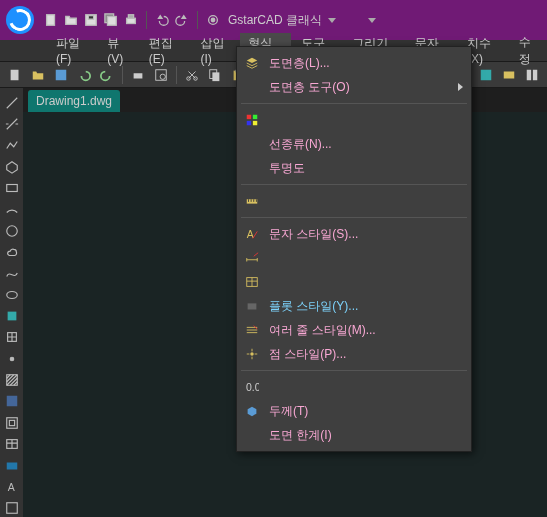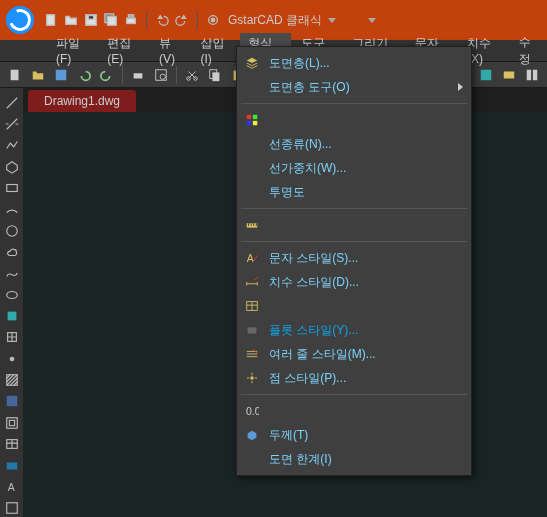--- a/index.html
+++ b/index.html
@@ -1,19 +1,19 @@
 <!DOCTYPE html>
 <html><head>
 <meta charset="utf-8">
 <style>
 *{margin:0;padding:0;box-sizing:border-box;font-family:"Malgun Gothic","Segoe UI",sans-serif;font-size:12px;color:#ccc;user-select:none}
 body{background:#2b2b2b;width:547px;height:517px;overflow:hidden;position:relative}
 
 
-.titlebar{height:40px;background:#c2410c;display:flex;align-items:center;padding:0 6px;gap:2px}
+.titlebar{height:40px;background:#701a75;display:flex;align-items:center;padding:0 6px;gap:2px}
 .logo{width:28px;height:28px;border-radius:50%;background:#1e90ff;position:relative;margin-right:6px;display:flex;align-items:center;justify-content:center}
 .logo::after{content:"";width:16px;height:16px;border:3px solid #fff;border-left-color:transparent;border-radius:50%;transform:rotate(25deg)}
 .tb-ico{width:18px;height:18px;display:flex;align-items:center;justify-content:center;color:#bbb;cursor:pointer}
 .tb-ico svg{width:14px;height:14px;stroke:#bbb;fill:none;stroke-width:1.5}
 .sep{width:1px;height:18px;background:#555;margin:0 4px}
 .ws-name{color:#ccc;margin:0 4px}
 .dd-tri{width:0;height:0;border-left:4px solid transparent;border-right:4px solid transparent;border-top:5px solid #aaa}
 
 
 .menubar{height:22px;background:#333;display:flex;align-items:center;padding-left:48px;gap:2px;border-bottom:1px solid #1a1a1a}
@@ -22,36 +22,36 @@
 
 
 .toolbar{height:26px;background:#3a3a3a;display:flex;align-items:center;padding:0 4px;gap:1px;border-bottom:1px solid #1a1a1a}
 .tbtn{width:22px;height:22px;display:flex;align-items:center;justify-content:center;cursor:pointer}
 .tbtn svg{width:14px;height:14px}
 .tsep{width:1px;height:18px;background:#555;margin:0 3px}
 
 
 .tabstrip{height:24px;background:#1e1e1e;display:flex;align-items:flex-end;padding-left:22px}
 .start-arrow{position:absolute;left:4px;width:12px;height:12px;margin-top:6px}
-.tab{background:#7f1d1d;padding:4px 16px;border-top-left-radius:3px;border-top-right-radius:3px;color:#ddd;margin-left:6px}
+.tab{background:#0f766e;padding:4px 8px;border-top-left-radius:3px;border-top-right-radius:3px;color:#ddd;margin-left:6px}
 
 
 .workarea{position:absolute;left:23px;top:112px;right:0;bottom:0;background:#1a2424}
 .lefttools{position:absolute;left:0;top:88px;width:23px;bottom:0;background:#333;display:flex;flex-direction:column;align-items:center;padding-top:6px;gap:4px}
 .ltool{width:18px;height:18px;display:flex;align-items:center;justify-content:center;cursor:pointer}
 .ltool svg{width:14px;height:14px;stroke:#bbb;fill:none;stroke-width:1.3}
 
 
 .ddmenu{position:absolute;left:236px;top:46px;width:236px;background:#3f3f3f;border:1px solid #222;box-shadow:2px 2px 8px rgba(0,0,0,.6);padding:4px 0}
 .dditem{height:24px;display:flex;align-items:center;padding:0 8px 0 6px;cursor:pointer;position:relative}
 .dditem.disabled{color:#777}
-.dditem.disabled .ddlabel{color:#0ea5e9}
+.dditem.disabled .ddlabel{color:#7dd3fc}
 .ddico{width:18px;height:16px;display:flex;align-items:center;justify-content:center;margin-right:8px}
 .ddico svg{width:14px;height:14px}
-.ddlabel{flex:1;color:#7dd3fc}
+.ddlabel{flex:1;color:#f9a8d4}
 .ddsub{width:0;height:0;border-top:4px solid transparent;border-bottom:4px solid transparent;border-left:5px solid #ccc}
 .ddsep{height:1px;background:#555;margin:4px 4px}
 
 
 .ic-yellow{fill:#d8c060}
 .ic-blue{fill:#5a9bd5}
 .ic-teal{fill:#3aa}
 .ic-orange{fill:#d88a30}
 </style>
 </head>
@@ -108,22 +108,22 @@
       </svg>
     </div>
   <span class="ws-name">GstarCAD 클래식</span>
   <div class="dd-tri"></div>
   <div style="width:22px"></div>
   <div class="dd-tri" style="margin-left:6px"></div>
 </div>
 
 <div class="menubar">
   <div class="mitem"><span>파일(F)</span></div>
+  <div class="mitem"><span>뷰(V)</span></div>
   <div class="mitem"><span>편집(E)</span></div>
-  <div class="mitem"><span>뷰(V)</span></div>
   <div class="mitem"><span>삽입(I)</span></div>
   <div class="mitem active"><span>형식(O)</span></div>
   <div class="mitem"><span>도구(T)</span></div>
   <div class="mitem"><span>그리기(D)</span></div>
   <div class="mitem"><span>문자(N)</span></div>
   <div class="mitem"><span>치수(X)</span></div>
   <div class="mitem"><span>수정</span></div>
 </div>
 
 <div class="toolbar">
@@ -355,24 +355,20 @@
           <rect x="9" y="9" width="5" height="5" fill="#ee3"></rect>
         </svg>
       </span>
   </div>
   <div class="dditem">
     <span class="ddico"></span>
     <span class="ddlabel">선종류(N)...</span>
   </div>
   <div class="dditem">
     <span class="ddico"></span>
-    <span class="ddlabel">선가중치(W)...</span>
-  </div>
-  <div class="dditem">
-    <span class="ddico"></span>
     <span class="ddlabel">투명도</span>
   </div>
   <div class="ddsep"></div>
   <div class="dditem">
     <span class="ddico">
         <svg viewBox="0 0 16 16">
           <rect x="2" y="6" width="12" height="5" class="ic-yellow"></rect>
           <path d="M4 6v3M7 6v3M10 6v3M13 6v3" stroke="#333"></path>
         </svg>
       </span>
@@ -387,21 +383,20 @@
       </span>
     <span class="ddlabel">문자 스타일(S)...</span>
   </div>
   <div class="dditem">
     <span class="ddico">
         <svg viewBox="0 0 16 16">
           <path d="M2 10h12M2 8v4M14 8v4" stroke="#d8c060" fill="none"></path>
           <path d="M10 6l5-4" stroke="#e33"></path>
         </svg>
       </span>
-    <span class="ddlabel">치수 스타일(D)...</span>
   </div>
   <div class="dditem">
     <span class="ddico">
         <svg viewBox="0 0 16 16">
           <rect x="2" y="3" width="12" height="10" fill="none" stroke="#d8c060"></rect>
           <path d="M2 7h12M8 3v10" stroke="#d8c060"></path>
         </svg>
       </span>
   </div>
   <div class="dditem disabled">

